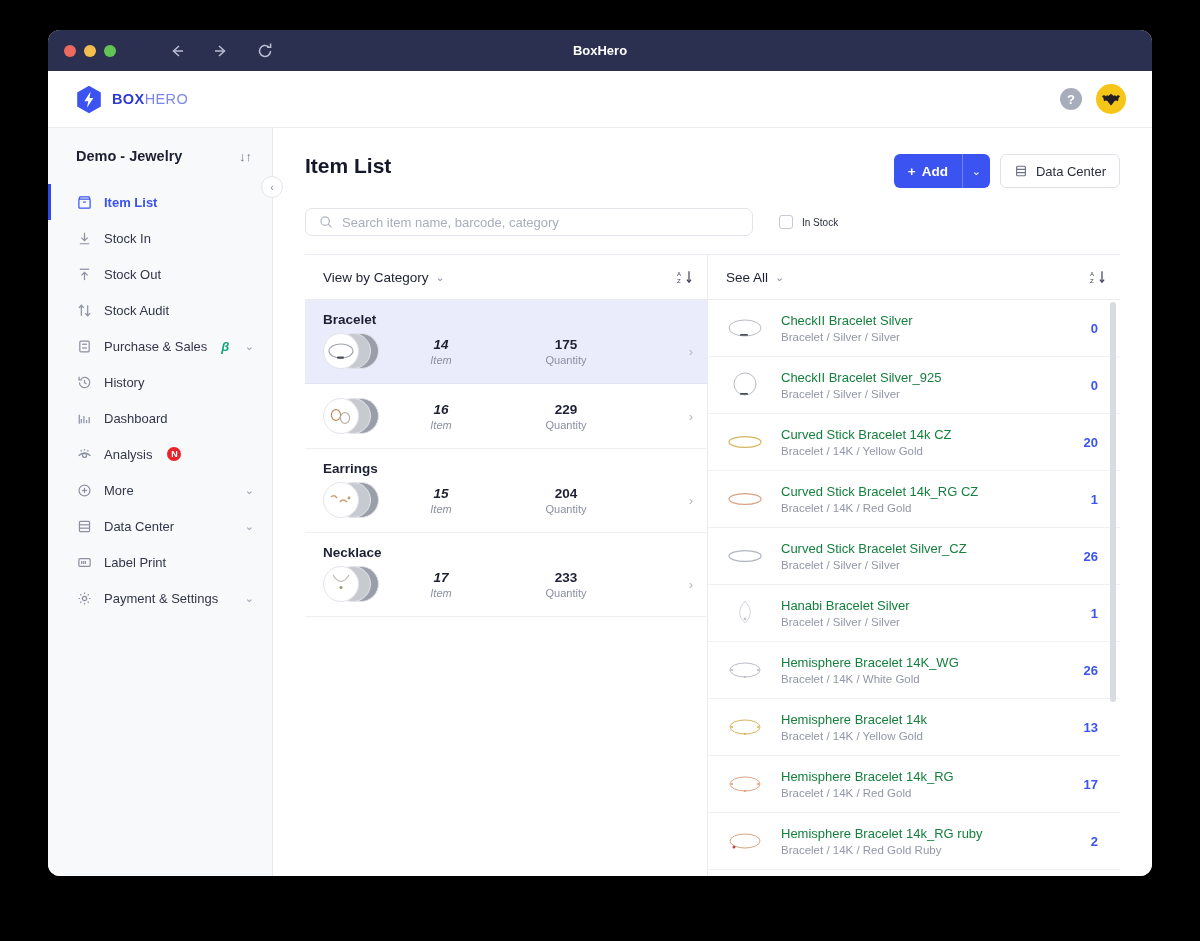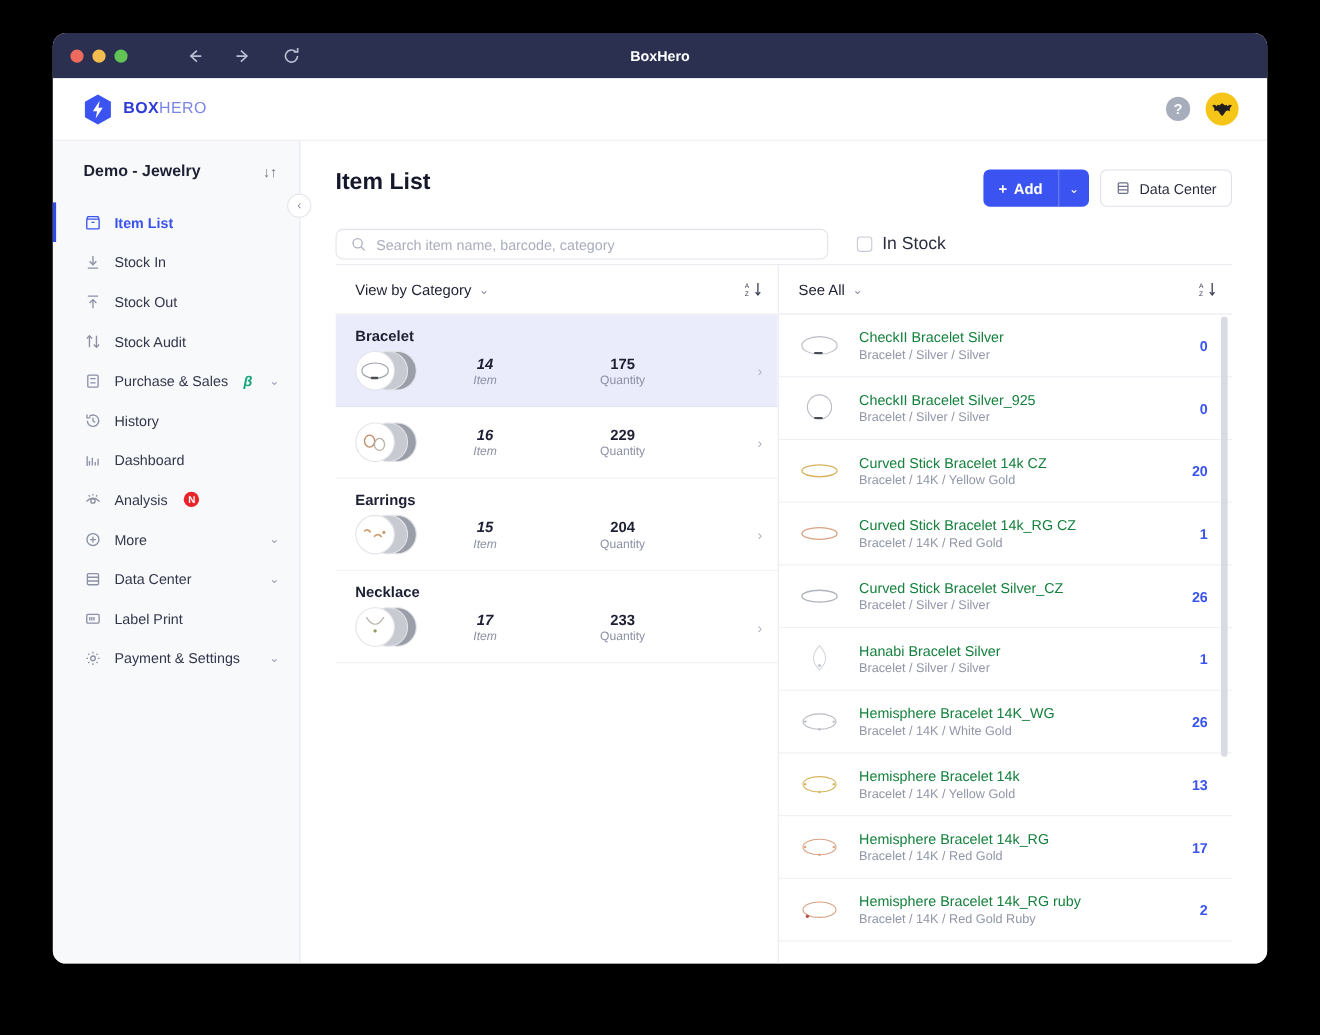--- a/index.html
+++ b/index.html
@@ -157,25 +157,25 @@
     border: 1px solid #e3e4eb; border-radius: 7px;
     display: flex; align-items: center; gap: 9px; padding: 0 13px;
     background: #fff;
   }
   .search .ic { color: #b0b4c4; display: flex; }
   .search input {
     border: 0; outline: none; flex: 1; font-size: 13px;
     font-family: "Liberation Sans", sans-serif; color: #2a2d3e; background: transparent;
   }
   .search input::placeholder { color: #a9adbd; }
-  .instock { display: flex; align-items: center; gap: 9px; font-size: 16px; color: #2a2d3e; }
+  .instock { display: flex; align-items: center; gap: 9px; font-size: 10px; color: #2a2d3e; }
   .cbox { width: 14px; height: 14px; border: 1.5px solid #c6c9d6; border-radius: 3px; }
 
   
-  .panels { flex: 1; display: flex; margin-top: 4px; border-top: 1px solid #ebecf1; min-height: 0; }
+  .panels { flex: 1; display: flex; margin-top: 18px; border-top: 1px solid #ebecf1; min-height: 0; }
   .panel { display: flex; flex-direction: column; min-height: 0; }
   .panel.left { width: 403px; flex: 0 0 403px; border-right: 1px solid #ebecf1; }
   .panel.right { flex: 1; min-width: 0; position: relative; }
   .panel-head {
     height: 45px; flex: 0 0 45px;
     display: flex; align-items: center; padding: 0 14px 0 18px;
     border-bottom: 1px solid #ebecf1;
   }
   .panel-head .sel { display: flex; align-items: center; gap: 7px; font-size: 13.5px; color: #1d2033; }
   .panel-head .sel .cv { color: #8a8fa2; font-size: 11px; }

